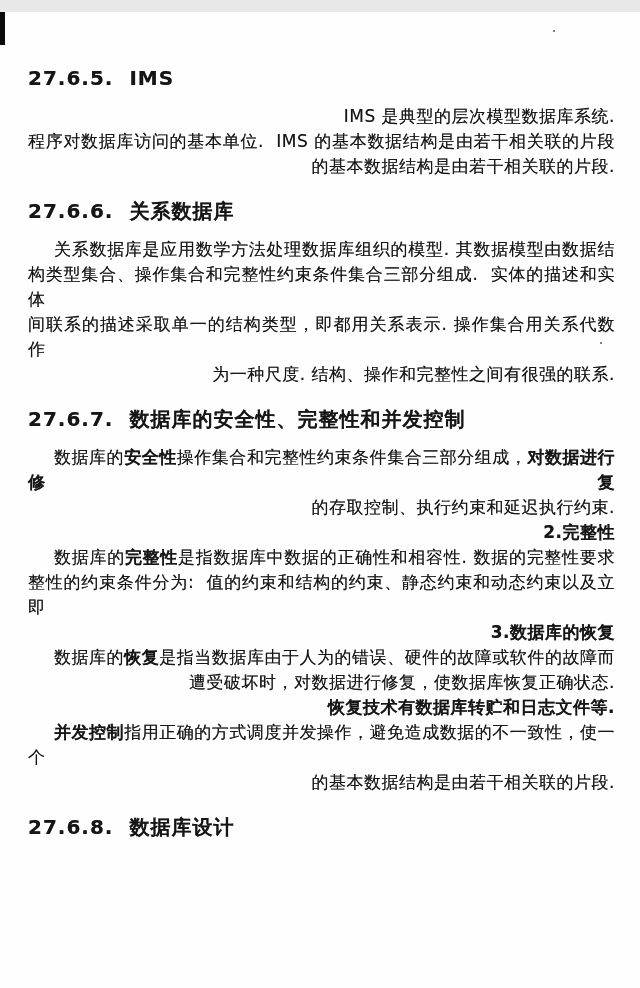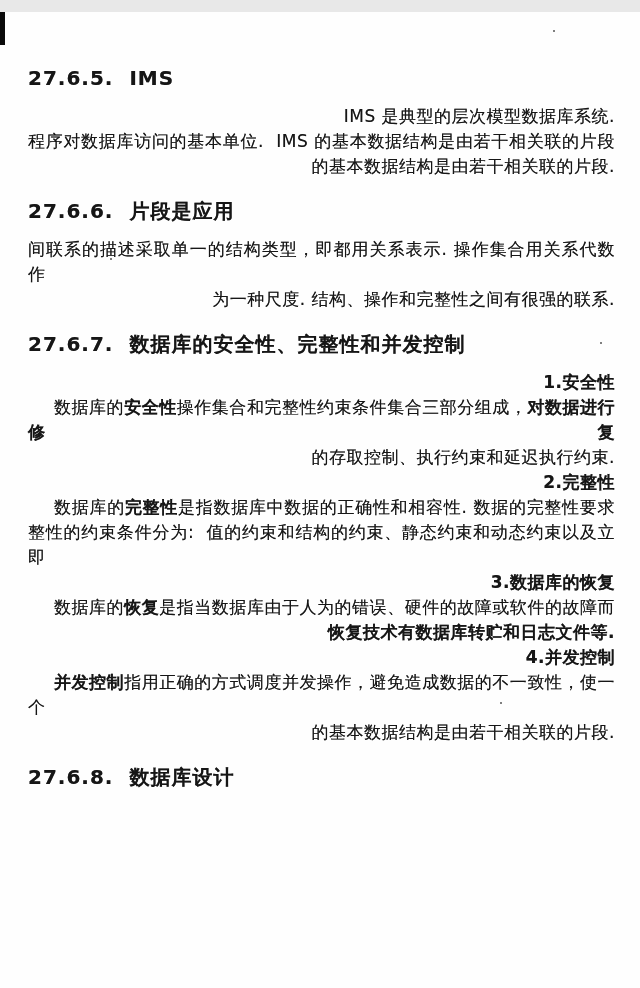--- a/index.html
+++ b/index.html
@@ -64,32 +64,33 @@
   <div class="speck" style="left:553px; top:18px; width:2px; height:2px;"></div>
   <div class="speck" style="left:110px; top:246px; width:2px; height:2px;"></div>
   <div class="speck" style="left:600px; top:330px; width:2px; height:2px;"></div>
   <div class="speck" style="left:500px; top:690px; width:2px; height:2px;"></div>
 
   <div id="page-body">
       <div class="h2 first">27.6.5.  IMS</div>
       <div class="line ind"><span>IMS 是典型的层次模型数据库系统.</span></div>
       <div class="line fill"><span>程序对数据库访问的基本单位.  IMS 的基本数据结构是由若干相关联的片段</span></div>
       <div class="line"><span>的基本数据结构是由若干相关联的片段.</span></div>
-      <div class="h2">27.6.6.  片段是应用</div>
+      <div class="h2">27.6.6.  关系数据库</div>
+      <div class="line ind fill"><span>关系数据库是应用数学方法处理数据库组织的模型. 其数据模型由数据结</span></div>
+      <div class="line fill"><span>构类型集合、操作集合和完整性约束条件集合三部分组成.  实体的描述和实体</span></div>
       <div class="line fill"><span>间联系的描述采取单一的结构类型，即都用关系表示. 操作集合用关系代数作</span></div>
       <div class="line"><span>为一种尺度. 结构、操作和完整性之间有很强的联系.</span></div>
       <div class="h2">27.6.7.  数据库的安全性、完整性和并发控制</div>
-      <div class="line ind"><span class="bold">1.安全性</span></div>
       <div class="line ind fill"><span>数据库的</span><span class="bold">安全性</span><span>操作集合和完整性约束条件集合三部分组成，</span><span class="bold">对数据进行修复</span></div>
       <div class="line"><span>的存取控制、执行约束和延迟执行约束.</span></div>
       <div class="line ind"><span class="bold">2.完整性</span></div>
       <div class="line ind fill"><span>数据库的</span><span class="bold">完整性</span><span>是指数据库中数据的正确性和相容性. 数据的完整性要求</span></div>
       <div class="line fill"><span>整性的约束条件分为:  值的约束和结构的约束、静态约束和动态约束以及立即</span></div>
       <div class="line ind"><span class="bold">3.数据库的恢复</span></div>
       <div class="line ind fill"><span>数据库的</span><span class="bold">恢复</span><span>是指当数据库由于人为的错误、硬件的故障或软件的故障而</span></div>
+      <div class="line"><span>遭受破坏时，对数据进行修复，使数据库恢复正确状态.</span></div>
       <div class="line ind"><span class="bold">恢复技术有数据库转贮和日志文件等.</span></div>
-      <div class="line ind"><span class="bold">4.并发控制</span></div>
       <div class="line ind fill"><span class="bold">并发控制</span><span>指用正确的方式调度并发操作，避免造成数据的不一致性，使一个</span></div>
       <div class="line"><span>的基本数据结构是由若干相关联的片段.</span></div>
       <div class="h2">27.6.8.  数据库设计</div>
     </div>
 
 </div>
 
 </body></html>

